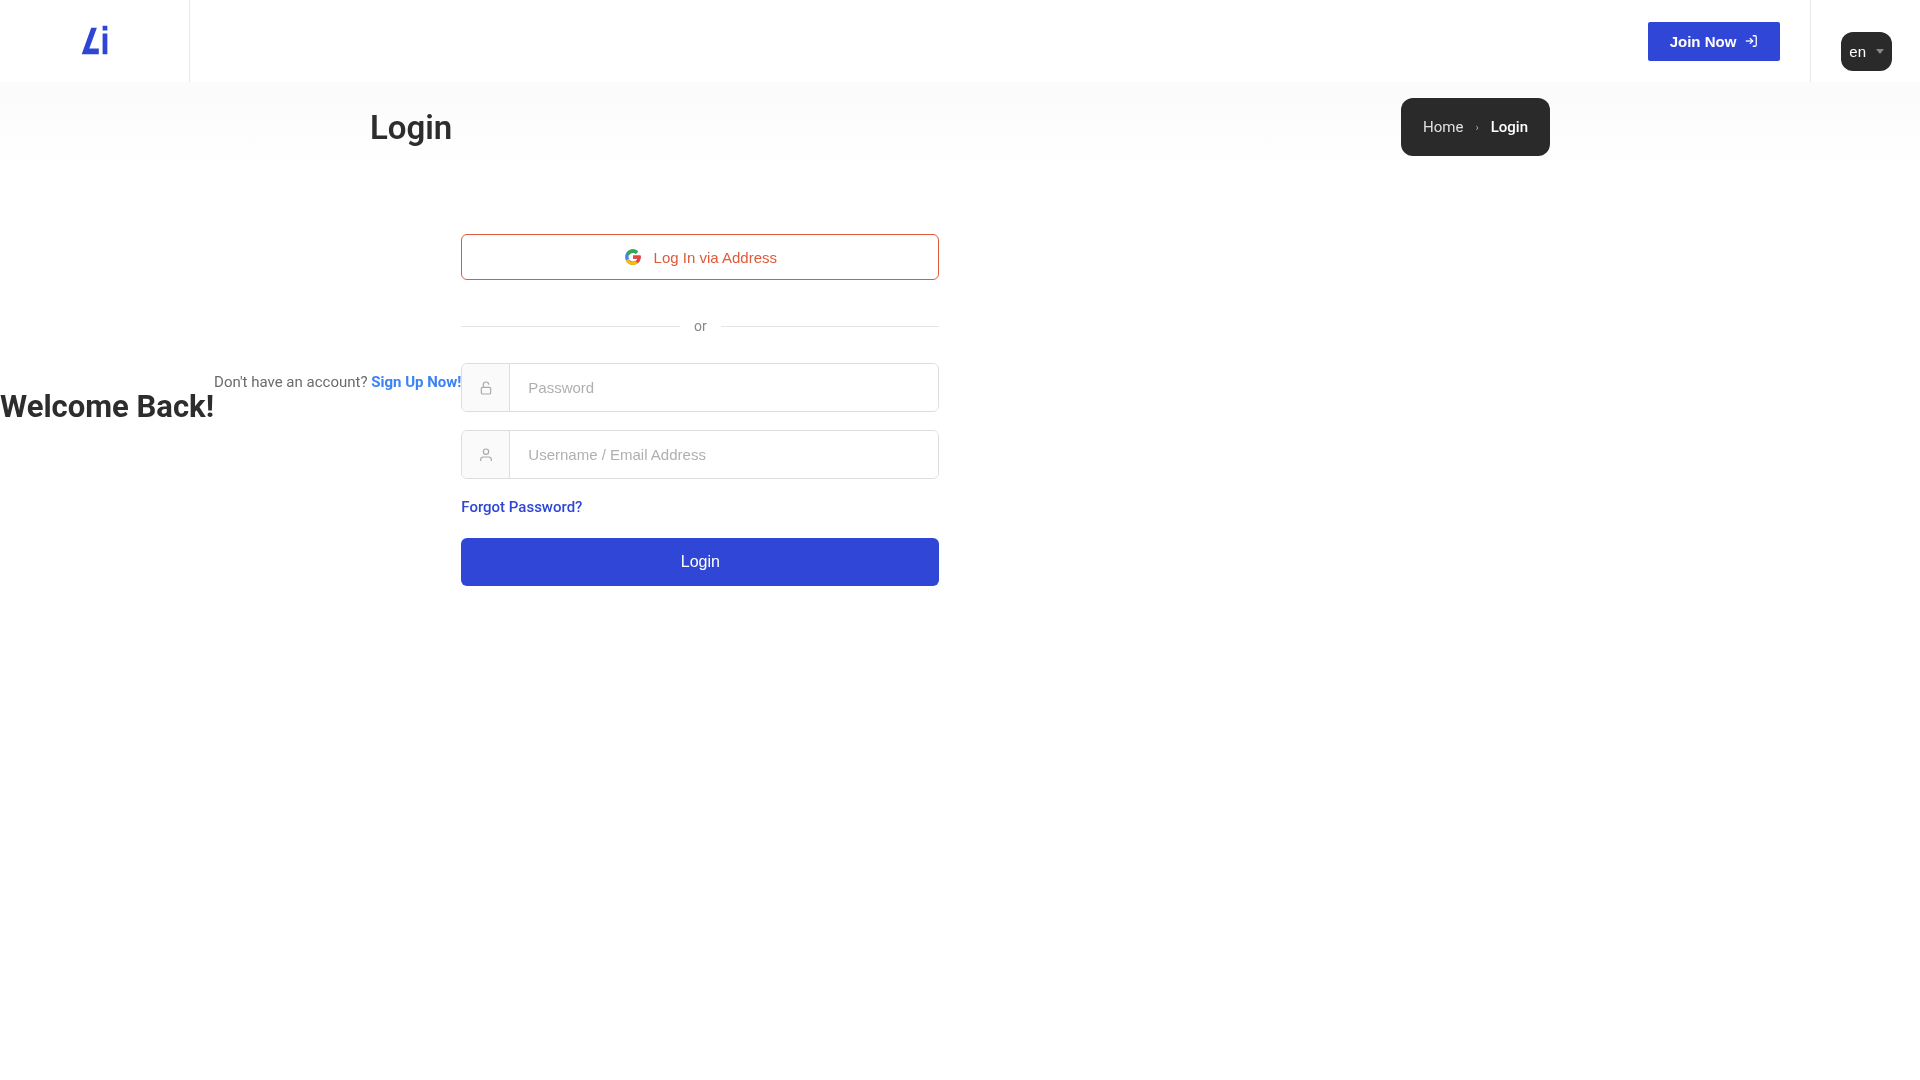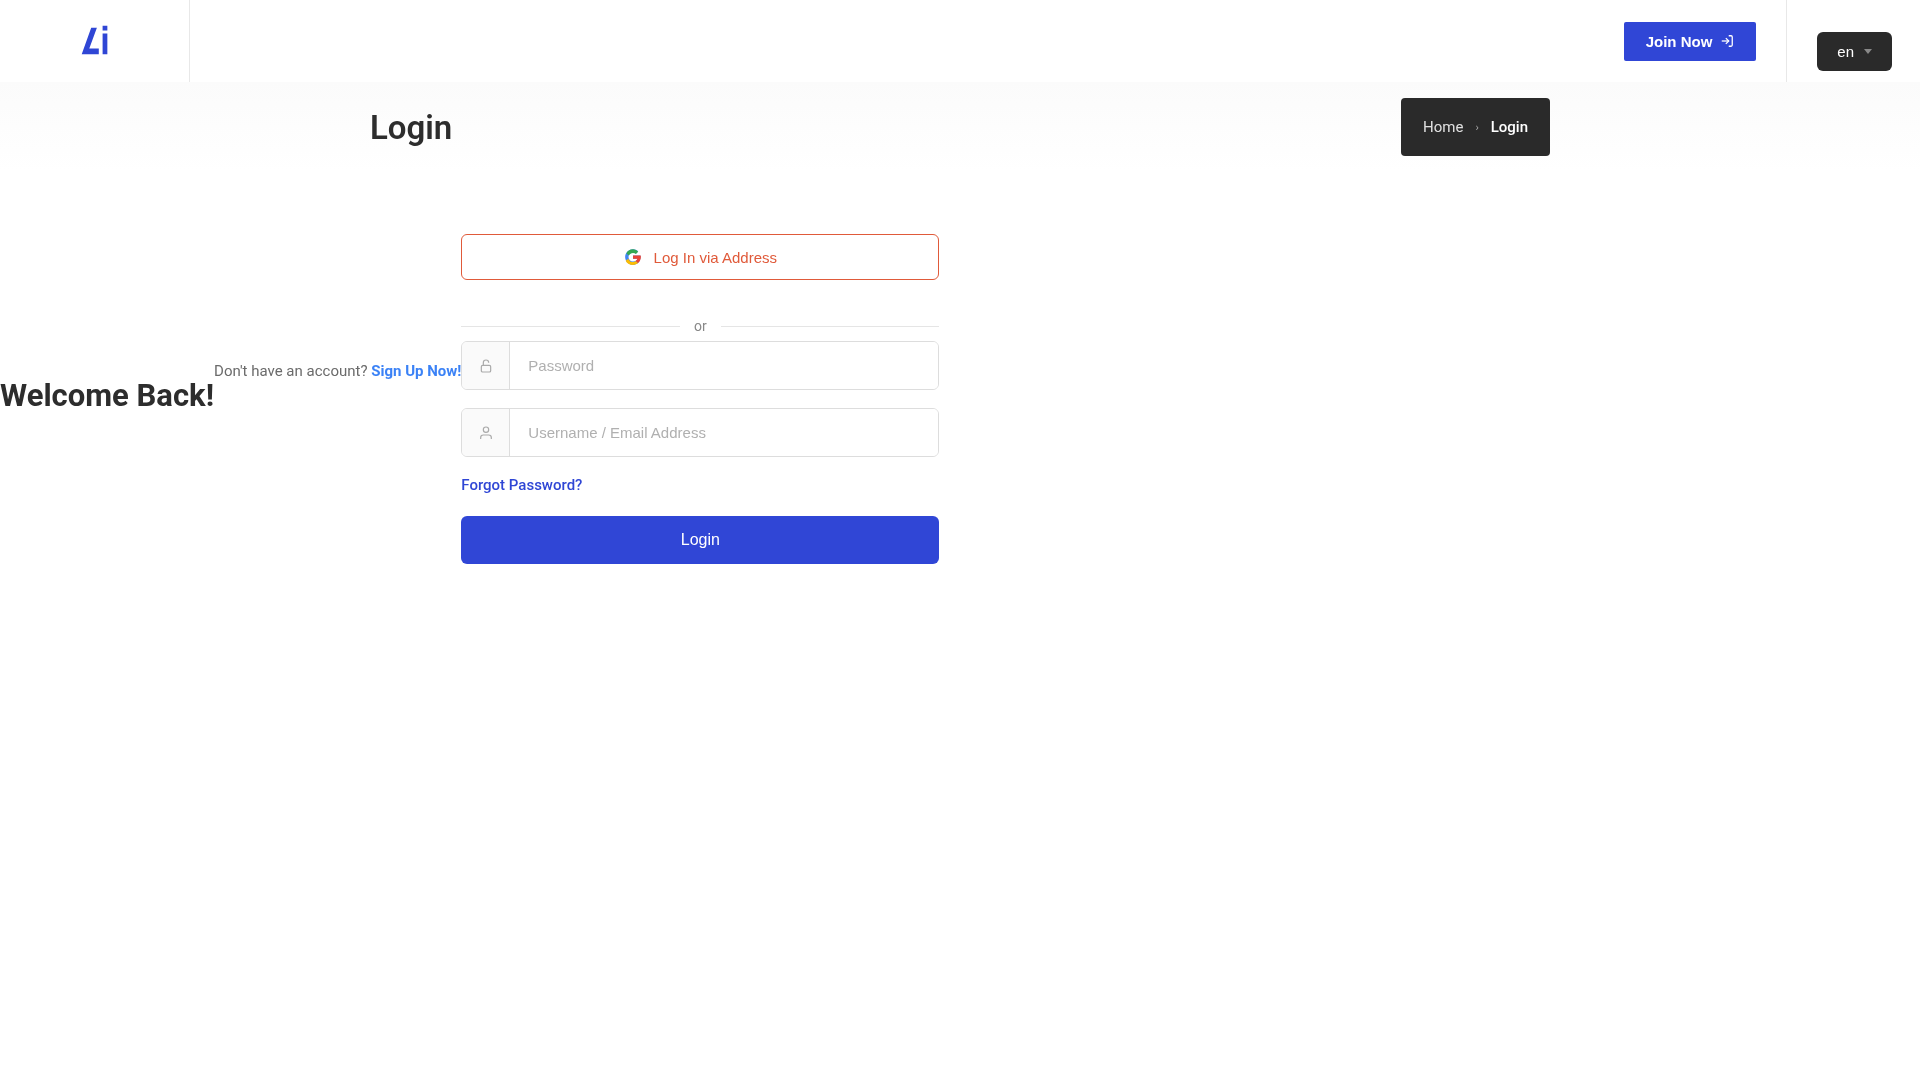--- a/index.html
+++ b/index.html
@@ -53,22 +53,22 @@
 .divider-v {
   width: 1px;
   height: 82px;
   background: #e8e8e8;
   margin-right: 30px;
 }
 .lang-btn {
   background: #2a2a2a;
   color: #fff;
   border: none;
-  padding: 11px 20px;
-  border-radius: 6px;
+  padding: 11px 8px;
+  border-radius: 12px;
   font-size: 15px;
   cursor: pointer;
   display: flex;
   align-items: center;
   gap: 10px;
   margin-top: 20px;
 }
 .caret {
   width: 0; height: 0;
   border-left: 4px solid transparent;
@@ -85,21 +85,21 @@
 }
 .page-title {
   font-size: 33px;
   font-weight: 600;
   color: #2d2d2d;
 }
 .breadcrumb {
   background: #2a2a2a;
   color: #fff;
   padding: 20px 22px;
-  border-radius: 4px;
+  border-radius: 12px;
   display: flex;
   align-items: center;
   gap: 12px;
   font-size: 15px;
 }
 .breadcrumb .bc-link { color: #e0e0e0; cursor: pointer; }
 .breadcrumb .bc-current { color: #fff; font-weight: 500; }
 .bc-chev { color: #aaa; font-size: 11px; }
 .main {
   display: flex;
@@ -133,21 +133,21 @@
   display: flex;
   align-items: center;
   justify-content: center;
   gap: 12px;
   margin-bottom: 36px;
 }
 .google-icon { width:18px; height:18px; position:relative; }
 .divider-or {
   position: relative;
   text-align: center;
-  margin-bottom: 6px;
+  margin-bottom: 28px;
 }
 .divider-or::before {
   content: "";
   position: absolute;
   left: 0; right: 0; top: 50%;
   height: 1px;
   background: #e5e5e5;
 }
 .divider-or span {
   position: relative;

